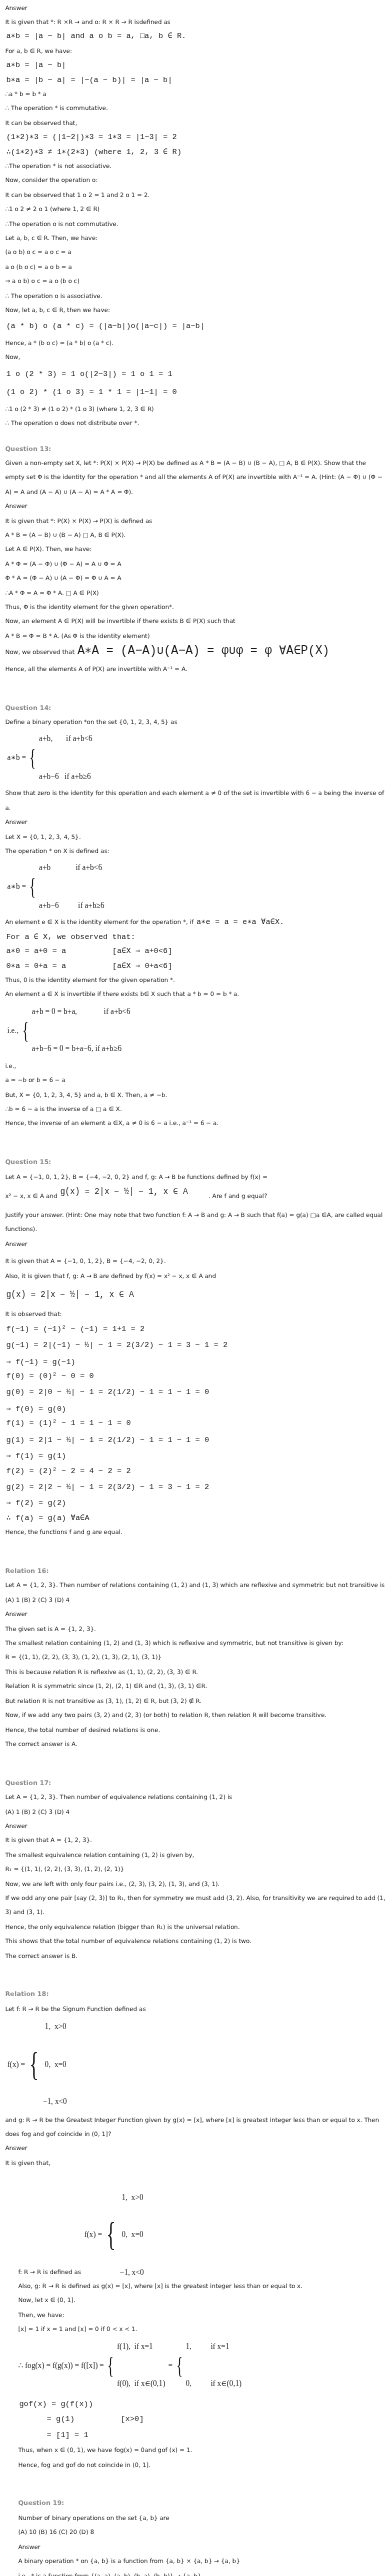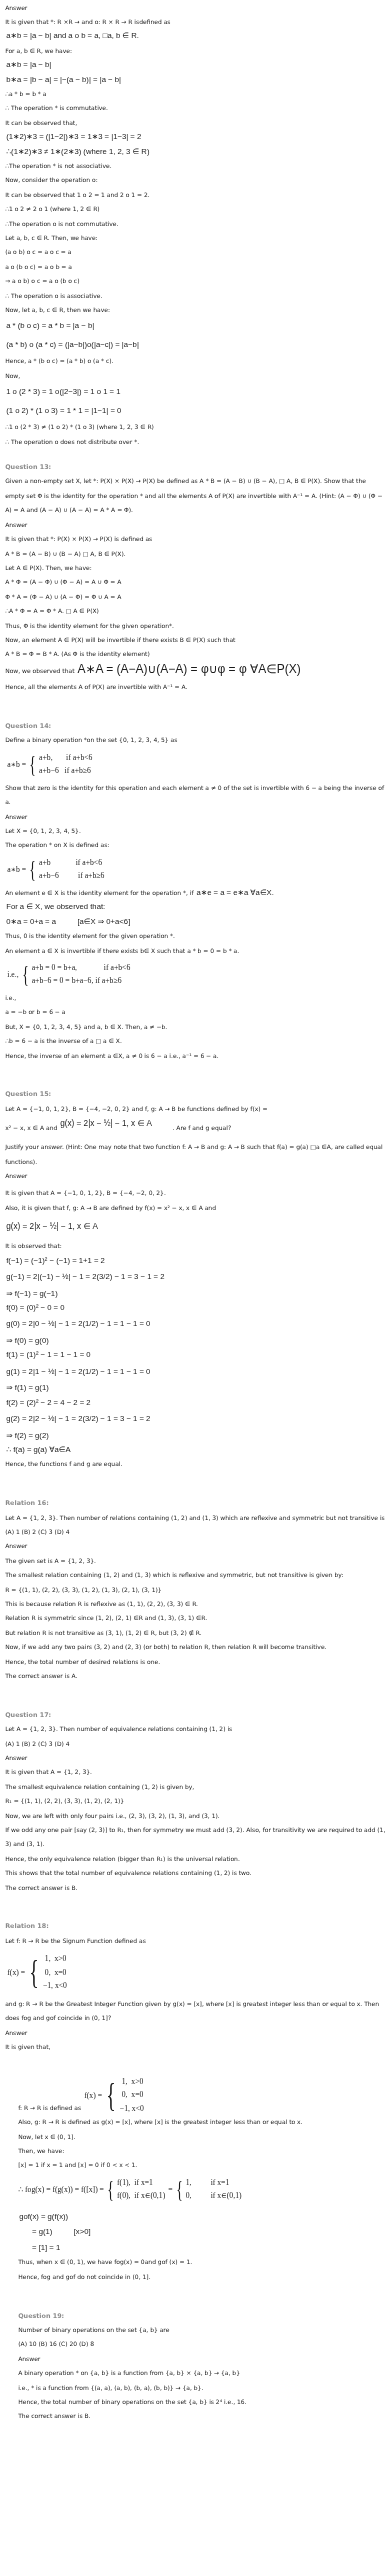--- a/index.html
+++ b/index.html
@@ -5,29 +5,29 @@
   html, body { margin: 0; padding: 0; background: #ffffff; }
   body {
     width: 392px;
     font-family: "DejaVu Sans", "Liberation Sans", sans-serif;
     font-size: 6px;
     color: #1a1a1a;
   }
   .page { padding: 0.5px 5.2px 5.2px 5.2px; }
   .line { line-height: 14.4px; white-space: nowrap; }
   .wrap { white-space: normal; line-height: 14.4px; }
-  .math { font-family: Liberation Sans, sans-serif; font-size: 7.7px; line-height: 14.4px; padding-left: 1px; white-space: nowrap; }
+  .math { font-family: Liberation Mono, monospace; font-size: 7.7px; line-height: 14.4px; padding-left: 1px; white-space: nowrap; }
   .math.tall { line-height: 18.5px; }
   .math.big { font-size: 8.2px; }
   .q-title { color: #8c8c8c; font-weight: bold; font-size: 6.4px; line-height: 14.4px; margin-top: 11px; }
   .gap { height: 13.4px; }
   .indent { padding-left: 13px; }
   .case { display: inline-flex; align-items: center; vertical-align: middle; font-family: "Liberation Serif", "DejaVu Serif", serif; font-size: 7.7px; }
   .case .brace { font-size: 23px; line-height: 1; font-weight: 100; margin: 0 1px; transform: scaleX(0.6); }
-  .case .rows { display: inline-flex; flex-direction: column; line-height: 13.4px; }
+  .case .rows { display: inline-flex; flex-direction: column; line-height: 13.4px; gap: 24px; }
   .case .rows span { white-space: pre; }
 </style>
 </head>
 <body>
 
 <div class="page">
 
   <section>
     <div class="line">Answer</div>
     <div class="line">It is given that *: R ×R → and o: R × R → R isdefined as</div>
@@ -44,21 +44,20 @@
     <div class="line">Now, consider the operation o:</div>
     <div class="line">It can be observed that 1 o 2 = 1 and 2 o 1 = 2.</div>
     <div class="line">∴1 o 2 ≠ 2 o 1 (where 1, 2 ∈ R)</div>
     <div class="line">∴The operation o is not commutative.</div>
     <div class="line">Let a, b, c ∈ R. Then, we have:</div>
     <div class="line">(a o b) o c = a o c = a</div>
     <div class="line">a o (b o c) = a o b = a</div>
     <div class="line">⇒ a o b) o c = a o (b o c)</div>
     <div class="line">∴ The operation o is associative.</div>
     <div class="line">Now, let a, b, c ∈ R, then we have:</div>
-    <div class="math tall">a * (b o c) = a * b = |a − b|</div>
     <div class="math tall">(a * b) o (a * c) = (|a−b|)o(|a−c|) = |a−b|</div>
     <div class="line">Hence, a * (b o c) = (a * b) o (a * c).</div>
     <div class="line">Now,</div>
     <div class="math tall">1 o (2 * 3) = 1 o(|2−3|) = 1 o 1 = 1</div>
     <div class="math tall">(1 o 2) * (1 o 3) = 1 * 1 = |1−1| = 0</div>
     <div class="line">∴1 o (2 * 3) ≠ (1 o 2) * (1 o 3) (where 1, 2, 3 ∈ R)</div>
     <div class="line">∴ The operation o does not distribute over *.</div>
   </section>
 
   <section>
@@ -106,20 +105,21 @@
         <span class="rows">
           <span>a+b             if a+b&lt;6</span>
           <span>a+b−6          if a+b≥6</span>
         </span>
       </span>
     </div>
     <div class="line">
       <span>An element e ∈ X is the identity element for the operation *, if </span><span class="math">a∗e = a = e∗a ∀a∈X.</span>
     </div>
     <div class="math">For a ∈ X, we observed that:</div>
+    <div class="math" style="white-space:pre">a∗0 = a+0 = a          [a∈X ⇒ a+0&lt;6]</div>
     <div class="math" style="white-space:pre">0∗a = 0+a = a          [a∈X ⇒ 0+a&lt;6]</div>
     <div class="line">Thus, 0 is the identity element for the given operation *.</div>
     <div class="line">An element a ∈ X is invertible if there exists b∈ X such that a * b = 0 = b * a.</div>
     <div style="padding:3.1px 0 3.1px 2.1px">
       <span class="case">
         <span>i.e.,</span>
         <span class="brace">{</span>
         <span class="rows">
           <span>a+b = 0 = b+a,              if a+b&lt;6</span>
           <span>a+b−6 = 0 = b+a−6, if a+b≥6</span>

